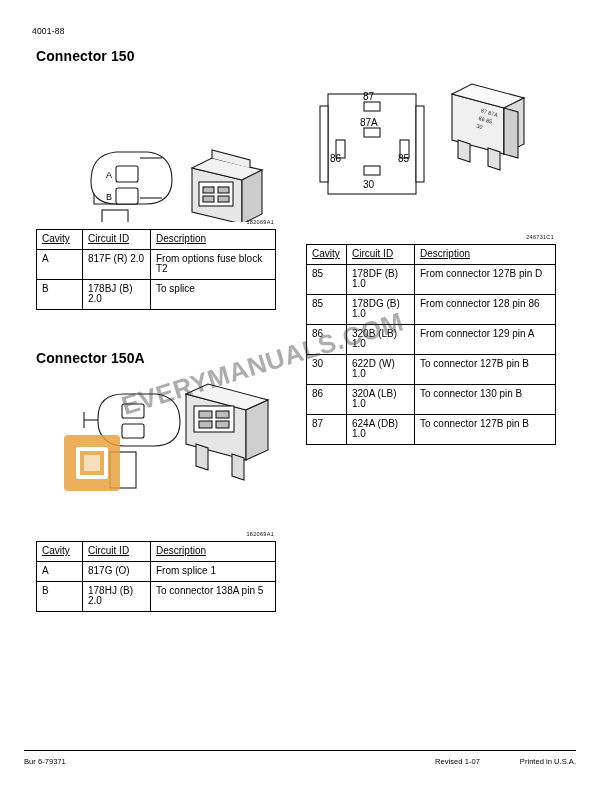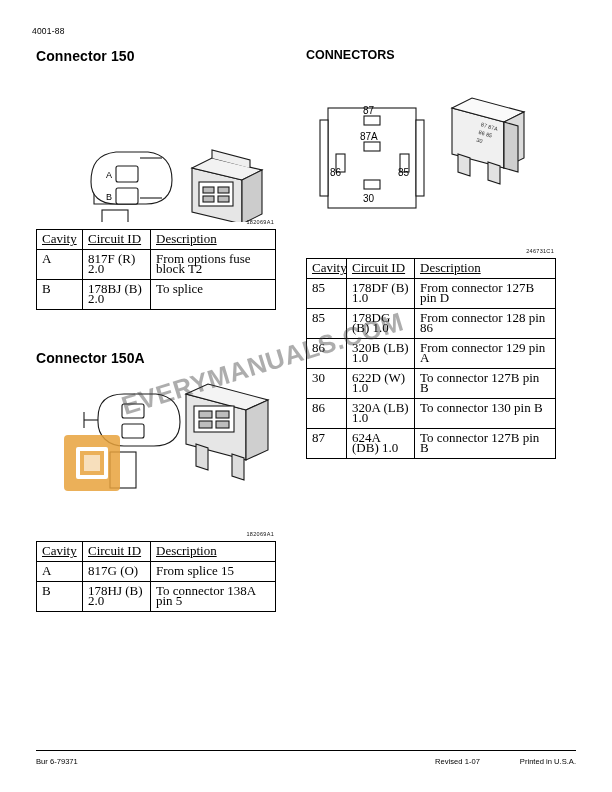--- a/index.html
+++ b/index.html
@@ -51,23 +51,22 @@
     font-weight: bold;
     line-height: 14px;
     margin: 0 0 14px 0;
   }
   .head-block div { white-space: nowrap; }
 
   
   table.conn {
     border-collapse: collapse;
     width: 100%;
-    font-size: 13px;
+    font-size: 10px;
     table-layout: fixed;
-    font-family: Liberation Serif, serif;
   }
   table.conn th, table.conn td {
     border: 0.8px solid #000;
     padding: 4px 5px 5px 5px;
     vertical-align: top;
     text-align: left;
     font-weight: normal;
     line-height: 10px;
   }
   table.conn th {
@@ -93,21 +92,21 @@
     letter-spacing: 0.3px;
     color: #111;
   }
   .fig150 { height: 155px; }
   .fig150a { height: 165px; }
   .fig125 { height: 180px; }
 
   
   .footer {
     position: absolute;
-    left: 36px;
+    left: 24px;
     right: 36px;
     bottom: 26px;
     border-top: 0px solid #000;
     font-size: 7.6px;
   }
   .footer .row {
     display: flex;
     justify-content: space-between;
   }
   .footer .mid { margin-left: auto; margin-right: 40px; }
@@ -269,36 +268,35 @@
         <tr>
           <th>Cavity</th>
           <th>Circuit ID</th>
           <th>Description</th>
         </tr>
       </thead>
       <tbody>
         <tr>
           <td>A</td>
           <td>817G (O)</td>
-          <td>From splice 15</td>
+          <td>From splice 1</td>
         </tr>
         <tr>
           <td>B</td>
           <td>178HJ (B) 2.0</td>
           <td>To connector 138A pin 5</td>
         </tr>
       </tbody>
     </table>
 
   </div>
 
   <div class="col-right">
 
     <div class="head-block">
-      <div>CONNECTORS</div>
     </div>
 
 
     <div class="fig fig125">
       <svg width="250" height="180" viewBox="0 0 250 180">
 
         <g stroke="#1a1a1a" fill="#ffffff" stroke-width="1.1">
           <rect x="22" y="32" width="88" height="100"></rect>
           <rect x="14" y="44" width="8" height="76" fill="#ffffff"></rect>
           <rect x="110" y="44" width="8" height="76" fill="#ffffff"></rect>

